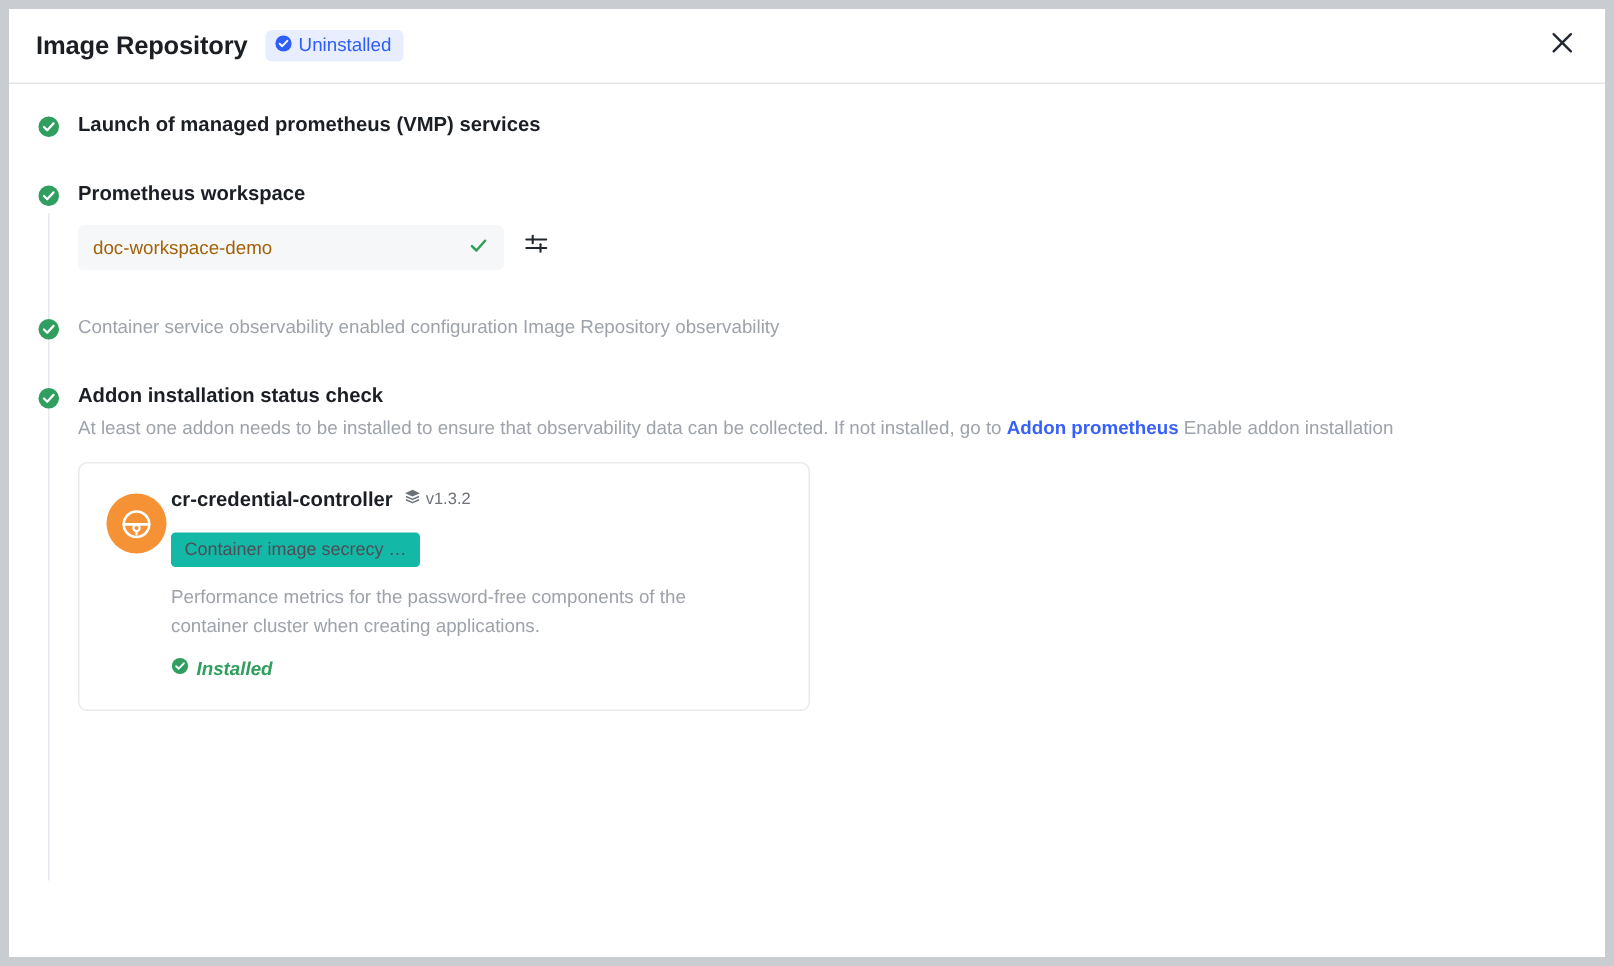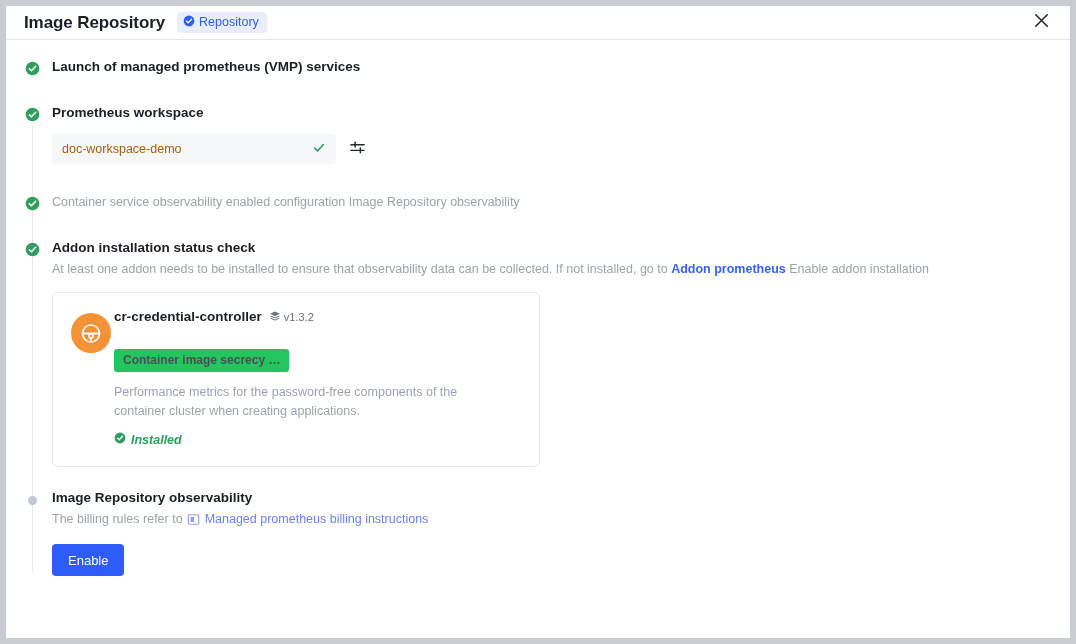--- a/index.html
+++ b/index.html
@@ -23,21 +23,21 @@
     width: 1064px;
     height: 632px;
     background: #ffffff;
     box-sizing: border-box;
     overflow: hidden;
   }
 
   
   .hdr {
     position: relative;
-    height: 34px;
+    height: 50px;
     border-bottom: 1px solid #e4e6e9;
     display: flex;
     align-items: center;
     padding: 0 0 0 18px;
     box-sizing: border-box;
   }
   .hdr-title {
     font-size: 17px;
     font-weight: bold;
     color: #1b1f24;
@@ -200,30 +200,29 @@
   }
   .addon-ver {
     display: inline-flex;
     align-items: center;
     gap: 3px;
     font-size: 11px;
     color: #6d7278;
   }
   .chip {
     display: inline-block;
-    margin-top: 25px;
-    background: #22c55e;
+    margin-top: 15px;
+    background: #14b8a6;
     color: #4b5058;
     border-radius: 3px;
     padding: 4px 9px;
     font-size: 12px;
     line-height: 15px;
     max-width: 100%;
     box-sizing: border-box;
-    font-weight: bold;
   }
   .addon-desc {
     margin-top: 11px;
     font-size: 12.5px;
     color: #9ea3ab;
     line-height: 19px;
     max-width: 392px;
   }
   .installed {
     margin-top: 11px;
@@ -272,21 +271,21 @@
 
     <div class="hdr">
       <span class="hdr-title">Image Repository</span>
       <span class="badge">
         <span class="badge-ico">
           <svg width="12" height="12" viewBox="0 0 16 16" aria-hidden="true">
             <circle cx="8" cy="8" r="7.2" fill="#2f5dfc"></circle>
             <path d="M4.6 8.2 L6.9 10.4 L11.4 5.6" fill="none" stroke="#ffffff" stroke-width="1.7" stroke-linecap="round" stroke-linejoin="round"></path>
           </svg>
         </span>
-        <span>Repository</span>
+        <span>Uninstalled</span>
       </span>
       <div class="close-btn">
         <span>
           <svg width="17" height="17" viewBox="0 0 16 16" aria-hidden="true">
             <path d="M2.6 2.6 L13.4 13.4 M13.4 2.6 L2.6 13.4" stroke="#222831" stroke-width="1.5" stroke-linecap="round"></path>
           </svg>
         </span>
       </div>
     </div>
 
@@ -392,31 +391,16 @@
                 </svg>
               </span>
               <span>Installed</span>
             </div>
           </div>
         </div>
       </div>
 
       <div class="sp-4"></div>
 
-      <div class="step">
-        <span class="dot-pending"></span>
-        <div class="step-title">Image Repository observability</div>
-        <div class="billing-row">
-          <span>The billing rules refer to</span>
-          <span class="doc-ico">
-            <svg width="13" height="13" viewBox="0 0 16 16" aria-hidden="true">
-              <rect x="1.6" y="2.2" width="12.8" height="11.6" rx="1.2" fill="none" stroke="#8fa0ef" stroke-width="1.4"></rect>
-              <rect x="4.4" y="4.9" width="4.2" height="6.2" fill="#8fa0ef"></rect>
-            </svg>
-          </span>
-          <span class="link-plain">Managed prometheus billing instructions</span>
-        </div>
-        <button class="btn-enable">Enable</button>
-      </div>
 
     </div>
   </div>
 </div>
 
 </body></html>

